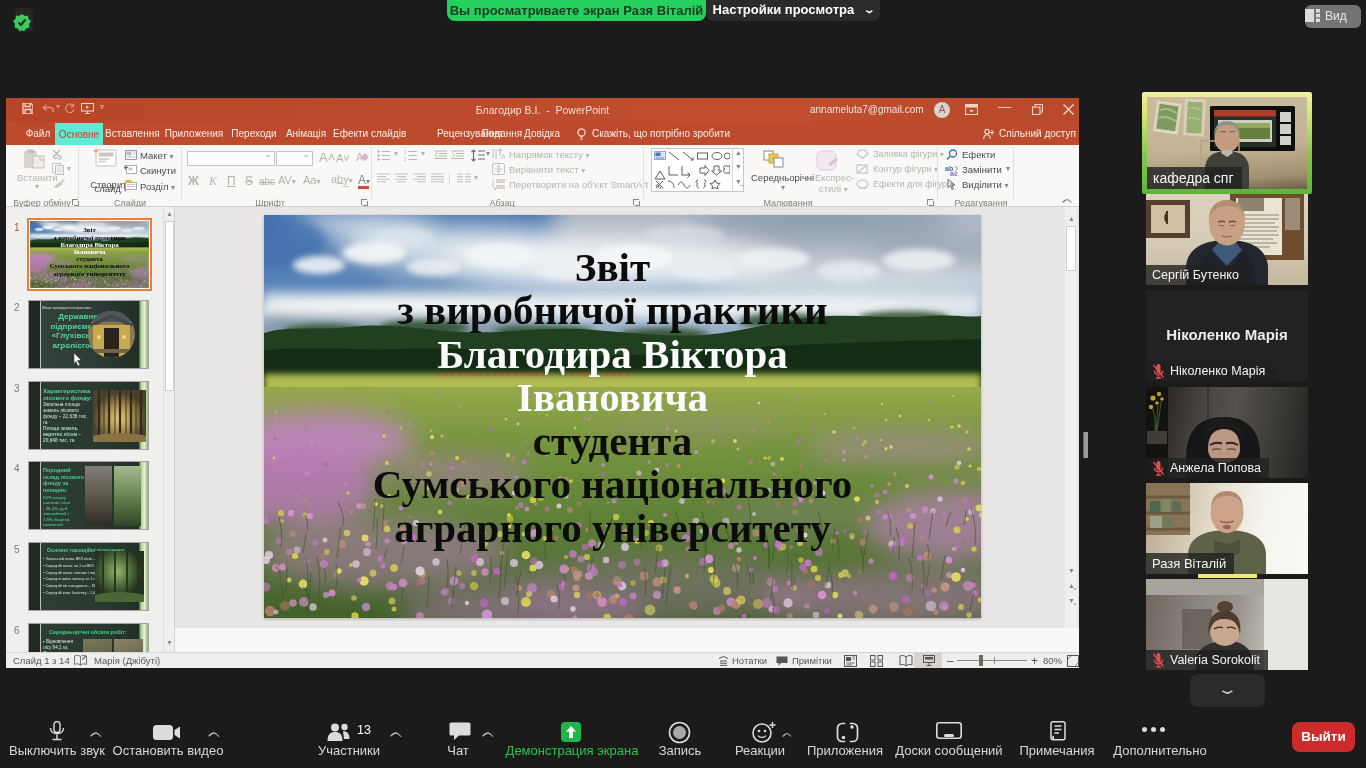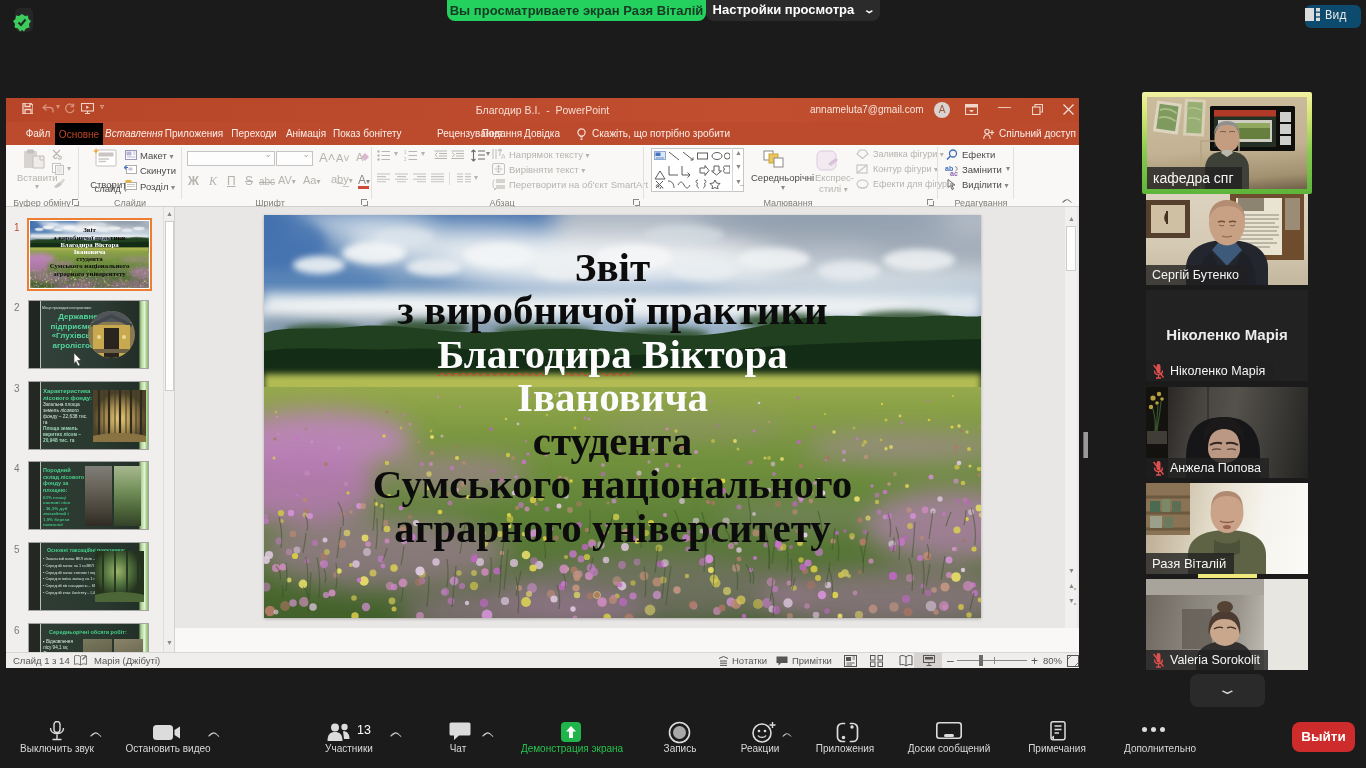--- a/index.html
+++ b/index.html
@@ -4,30 +4,30 @@
 <style>
 * { margin:0; padding:0; box-sizing:border-box; }
 html,body { width:1366px; height:768px; background:#1b1b1b; overflow:hidden; }
 body { font-family:"Liberation Sans", sans-serif; position:relative; }
 .abs { position:absolute; }
 
 
 #shield { left:15px; top:8px; width:18px; height:24px; background:#262626; border-radius:5px; }
 #greenpill { left:447px; top:0; width:259px; height:21px; background:#24d05e; border-radius:0 0 8px 8px; color:#173a24; font-weight:bold; font-size:13px; text-align:center; line-height:21px; }
 #darkpill { left:706px; top:0; width:174px; height:21px; background:#2b2b2b; border-radius:0 0 8px 8px; color:#fff; font-weight:bold; font-size:13px; text-align:center; line-height:20px; }
-#viewbtn { left:1305px; top:5px; width:56px; height:23px; background:#0c4a6e; border-radius:6px; color:#e8e8e8; font-size:12px; line-height:23px;font-family:Liberation Mono, monospace; }
+#viewbtn { left:1305px; top:5px; width:56px; height:23px; background:#737373; border-radius:6px; color:#e8e8e8; font-size:12px; line-height:23px; }
 
 
 #ppt { left:6px; top:98px; width:1073px; height:570px; background:#f9f8f7; font-size:11px; color:#444; }
 #titlebar { left:0; top:0; width:1073px; height:24px; background:linear-gradient(90deg,#b64627 0%,#bc4a2c 40%,#c04e2f 70%,#b94928 100%); }
 #titlebar .ttl { position:absolute; left:0; right:0; top:0; height:24px; line-height:24px; text-align:center; color:#f5ddd5; font-size:10.5px; }
 .qat { position:absolute; top:4px; color:#f0cfc5; font-size:12px; }
 #tabsbar { left:0; top:24px; width:1073px; height:23px; background:#bc4a2c; }
 .tab { position:absolute; top:0; height:23px; color:#fceee9; font-size:10px; line-height:23px; text-align:center; white-space:nowrap; }
-#tab-osn { background:#000000; color:#c14524; top:1px; height:22px; }
+#tab-osn { background:#5eead4; color:#c14524; top:1px; height:22px; }
 #ribbon { left:0; top:47px; width:1073px; height:62px; background:#f9f8f7; border-bottom:1px solid #d2d0ce; }
 .grpsep { position:absolute; top:2px; width:1px; height:52px; background:#e2e0de; }
 .grplabel { position:absolute; top:53px; font-size:9px; color:#7f7d78; text-align:center; width:90px; margin-left:-45px; }
 .rlbl { position:absolute; font-size:9.5px; color:#4b4a47; white-space:nowrap; }
 .rlbl.dis { color:#b6b3af; }
 .dlauncher { position:absolute; top:54px; width:6px; height:6px; border-left:1px solid #8a8884; border-top:1px solid #8a8884; }
 .dlauncher:after { content:""; position:absolute; left:1px; top:1px; width:4px; height:4px; border-right:1px solid #8a8884; border-bottom:1px solid #8a8884; }
 .combo { position:absolute; height:15px; background:#fdfdfd; border:1px solid #c6c4c2; }
 .combo:after { content:"\2304"; position:absolute; right:2px; top:-3px; color:#a9a7a4; font-size:9px; }
 
@@ -57,21 +57,21 @@
 
 #cscroll { position:absolute; right:2px; top:0; width:12px; height:421px; background:#f1f0ef; }
 #cscroll .cthumb { position:absolute; left:1px; top:19px; width:10px; height:45px; background:#fdfdfd; border:1px solid #cfcdcb; }
 
 
 .tile { position:absolute; left:1146px; width:162px; height:91px; overflow:hidden; background:#232323; }
 .nlabel { position:absolute; left:0; bottom:0; background:rgba(32,32,32,.8); color:#f5f5f5; font-size:12.5px; height:20px; padding:0 8px 0 6px; white-space:nowrap; display:flex; align-items:center; gap:5px; }
 .micoff { width:13px; height:15px; flex:0 0 auto; }
 
 
-.blabel { position:absolute; top:743px; color:#d8d8d8; font-size:10px; text-align:center; white-space:nowrap; transform:translateX(-50%); }
+.blabel { position:absolute; top:743px; color:#d8d8d8; font-size:13px; text-align:center; white-space:nowrap; transform:translateX(-50%); }
 .bchev { position:absolute; top:727px; color:#c9c9c9; font-size:11px; transform:scaleX(1.5); }
 #leave { left:1292px; top:722px; width:63px; height:30px; background:#ce2c2c; border-radius:8px; color:#fff; font-weight:bold; font-size:13.5px; text-align:center; line-height:30px; }
 #chevbtn { left:1190px; top:674px; width:75px; height:33px; background:#2a2a2a; border-radius:8px; }
 svg { display:block; }
 .icon { position:absolute; }
 </style>
 </head>
 <body>
 <div class="abs" id="shield">
     <svg width="18" height="24" viewBox="0 0 18 24" style="position:absolute;left:-2px;top:3px">
@@ -118,25 +118,25 @@
         <rect x="0.5" y="3" width="7.5" height="7.5" fill="none" stroke="#f3d5ca" stroke-width="1.1"></rect>
         <path d="M3 3 V0.5 H10.5 V8 H8.5" fill="none" stroke="#f3d5ca" stroke-width="1.1"></path>
       </svg>
 <svg class="qat" style="left:1057px;top:6px" width="11" height="11" viewBox="0 0 11 11">
         <path d="M0.5 0.5 L10.5 10.5 M10.5 0.5 L0.5 10.5" stroke="#f6e2da" stroke-width="1.2"></path>
       </svg>
 </div>
 <div class="abs" id="tabsbar">
 <div class="tab" style="left:10px;width:44px;">Файл</div>
 <div class="tab" id="tab-osn" style="left:49px;width:48px;">Основне</div>
-<div class="tab" style="left:99px;width:52px;font-style:italic;">Вставлення</div>
+<div class="tab" style="left:99px;width:52px;">Вставлення</div>
 <div class="tab" style="left:157px;width:62px;">Приложения</div>
 <div class="tab" style="left:224px;width:48px;">Переходи</div>
 <div class="tab" style="left:277px;width:46px;">Анімація</div>
-<div class="tab" style="left:327px;width:62px;">Показ бонітету</div>
+<div class="tab" style="left:327px;width:62px;">Ефекти слайдів</div>
 <div class="tab" style="left:396px;width:60px;margin-left:35px;">Рецензування</div>
 <div class="tab" style="left:473px;width:46px;">Подання</div>
 <div class="tab" style="left:515px;width:42px;">Довідка</div>
 <svg style="position:absolute;left:570px;top:6px" width="11" height="12" viewBox="0 0 11 12">
         <circle cx="5.5" cy="4.5" r="3.6" fill="none" stroke="#f7ddd4" stroke-width="1.2"></circle>
         <path d="M4 8.5 H7 M4.3 10 H6.7 M4.6 11.5 H6.4" stroke="#f7ddd4" stroke-width="1"></path>
       </svg>
 <span class="tab" style="left:586px;width:auto;">Скажіть, що потрібно зробити</span>
 <svg style="position:absolute;left:977px;top:6px" width="12" height="12" viewBox="0 0 12 12">
         <circle cx="4" cy="3.5" r="2.2" fill="none" stroke="#f7ddd4" stroke-width="1.1"></circle>

